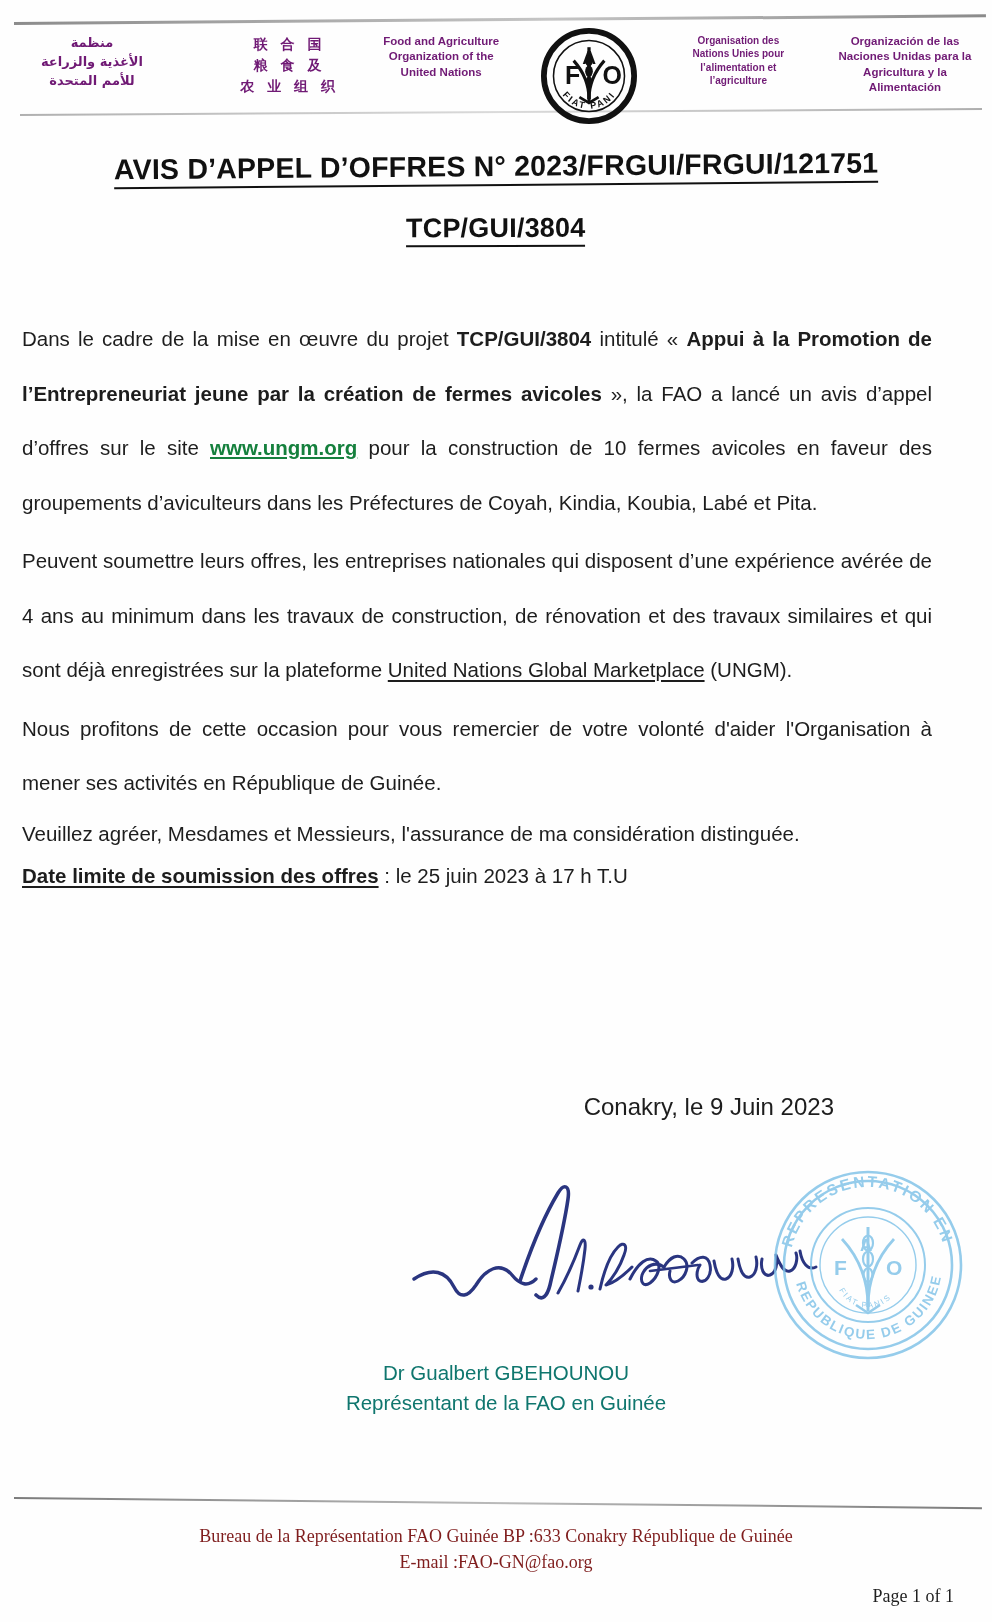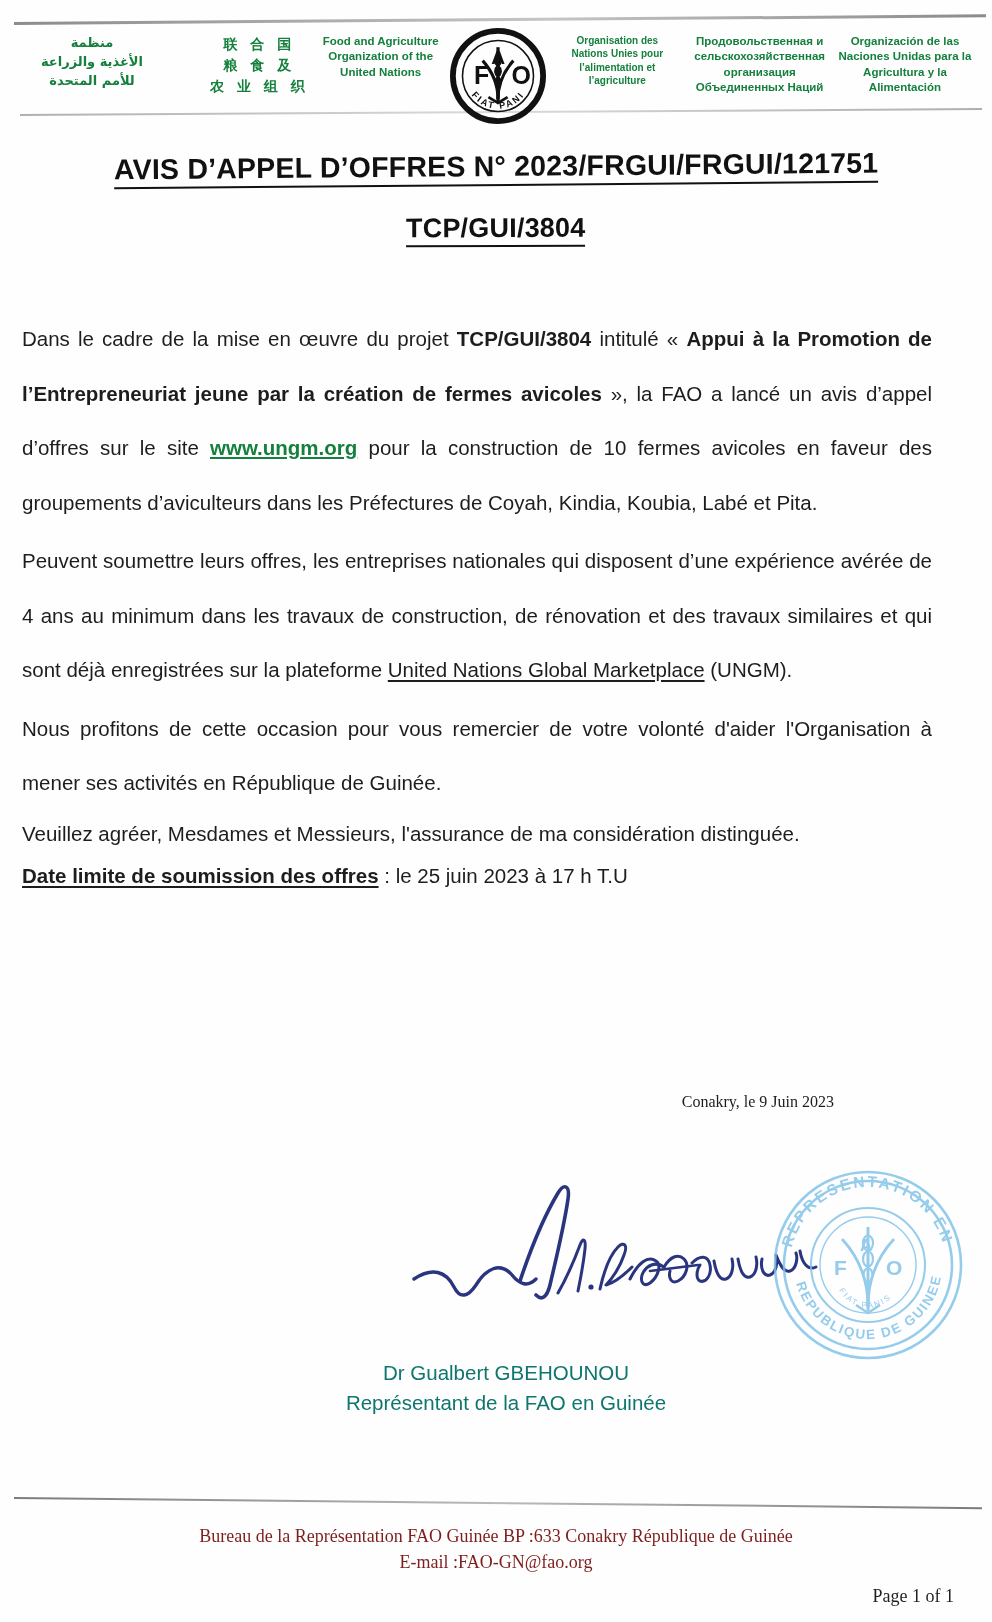--- a/index.html
+++ b/index.html
@@ -52,21 +52,21 @@
     top: 34px; left: 0; right: 0;
     display: flex;
     align-items: flex-start;
     justify-content: space-between;
     padding: 0 18px 0 22px;
     box-sizing: border-box;
   }
   .hcell {
     text-align: center;
     font-weight: bold;
-    color: #15803d;
+    color: #701a75;
     line-height: 1.33;
   }
   .hcell.arabic {
     width: 140px;
     font-size: 13px;
     direction: rtl;
     font-family: "DejaVu Sans", sans-serif;
     letter-spacing: 0px;
     line-height: 1.45;
   }
@@ -160,24 +160,23 @@
     text-decoration: underline;
     text-underline-offset: 3px;
     text-decoration-thickness: 2px;
   }
 
   
   .place-date {
     position: absolute;
     top: 1093px;
     right: 158px;
-    font-size: 16px;
+    font-size: 24px;
     color: #1d1d1d;
     white-space: nowrap;
-    font-family: Liberation Serif, serif;
   }
   .sig-area {
     position: absolute;
     top: 1155px;
     left: 0; right: 0;
     height: 230px;
   }
   .signature {
     position: absolute;
     left: 408px;
@@ -259,21 +258,20 @@
           <text x="43" y="38" font-family="Liberation Sans, sans-serif" font-size="20" font-weight="bold" fill="#111">A</text>
           <text x="64" y="58" font-family="Liberation Sans, sans-serif" font-size="26" font-weight="bold" fill="#111">O</text>
           <path id="mottoArc" d="M20 66 A34 34 0 0 0 80 66" fill="none"></path>
           <text font-family="Liberation Sans, sans-serif" font-size="9.5" font-weight="bold" fill="#111" letter-spacing="2.2">
             <textPath href="#mottoArc" startOffset="6%">FIAT PANIS</textPath>
           </text>
         </svg>
       </div>
 
       <div class="hcell fr">Organisation des<br>Nations Unies pour<br>l’alimentation et<br>l’agriculture</div>
-      <div class="hcell ru">Продовольственная и<br>сельскохозяйственная<br>организация<br>Объединенных Наций</div>
       <div class="hcell es">Organización de las<br>Naciones Unidas para la<br>Agricultura y la<br>Alimentación</div>
     </div>
   </div>
 
   <div class="title-block">
     <div class="title-main">AVIS D’APPEL D’OFFRES N° 2023/FRGUI/FRGUI/121751</div>
     <div><span class="title-sub">TCP/GUI/3804</span></div>
   </div>
 
   <div class="body-block">

